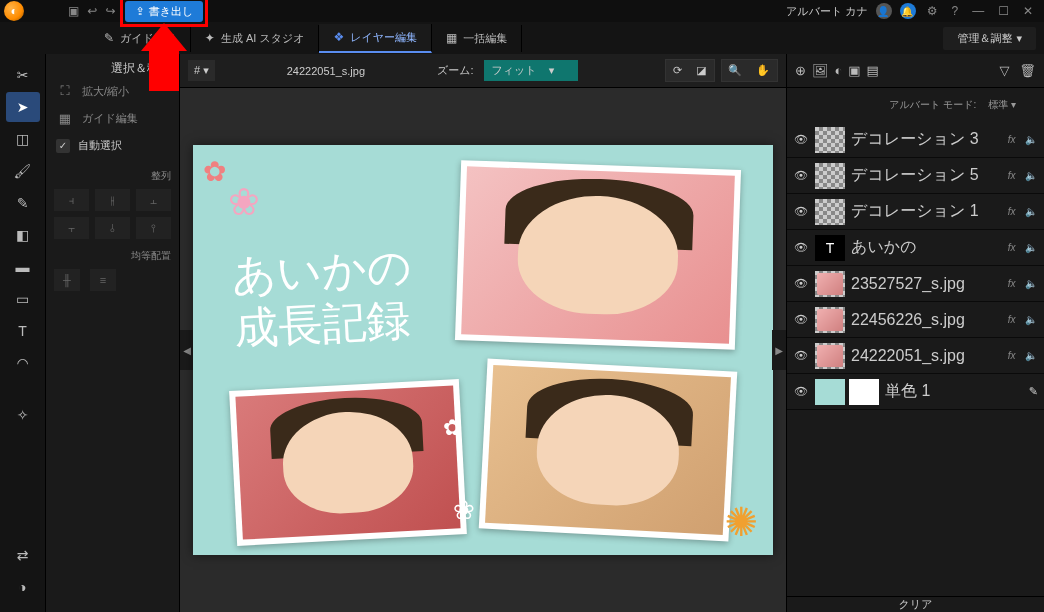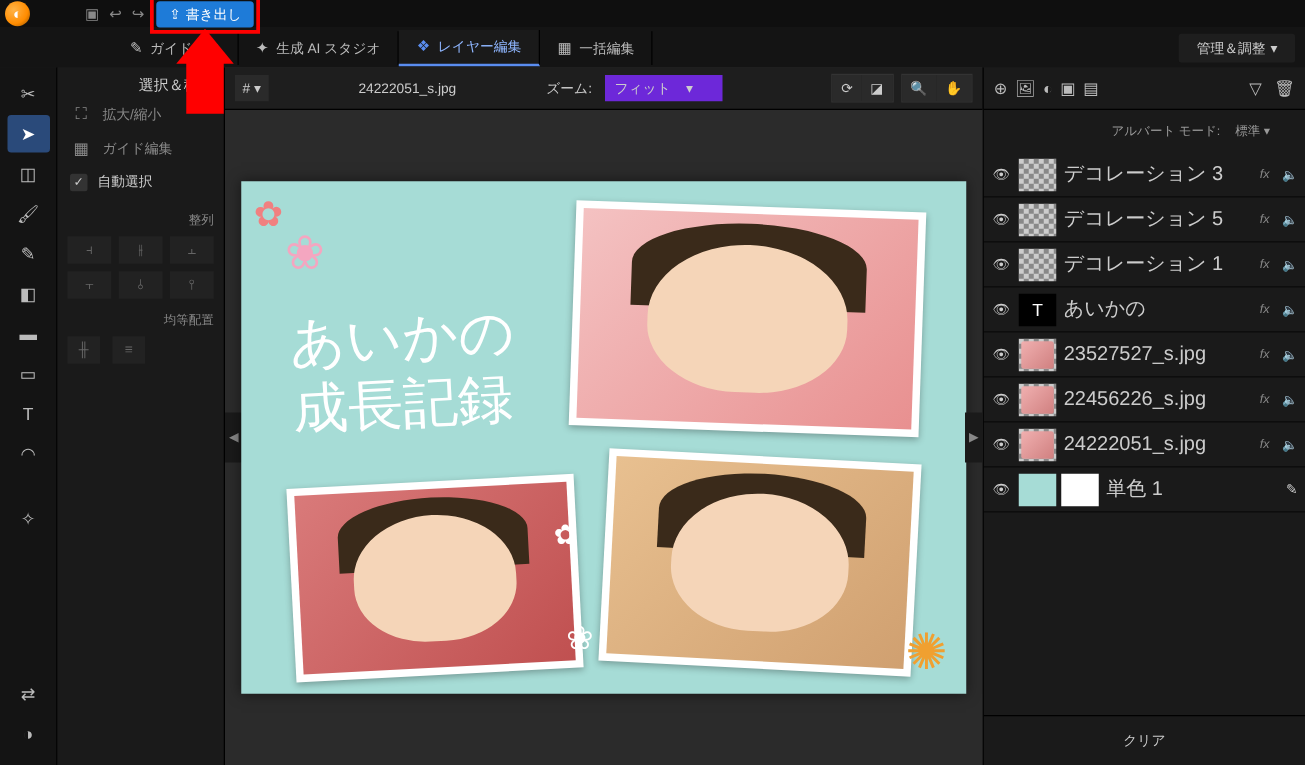--- a/index.html
+++ b/index.html
@@ -51,21 +51,21 @@
 .dist-row { display:flex; gap:10px; margin-top:6px;}
 .dist-row .ag { width:26px;}
 
 .center { flex: 1; background: #2a2a2a; display: flex; flex-direction: column; }
 .canvas-tb { height: 34px; background: #1e1e1e; display: flex; align-items: center; padding: 0 8px; gap: 6px; border-bottom: 1px solid #000;}
 .grid-btn { padding: 4px 6px; background: #2a2a2a; color: #ccc; cursor: pointer; display:flex; align-items:center;}
 .ctb-spacer { width: 60px; }
 .fname { color: #ccc; }
 .ctb-spacer2 { width: 60px; }
 .zoom-lbl { color: #ccc; margin-right:4px;}
-.zoom-sel { background: #6d28d9; color: #ccc; padding: 3px 24px 3px 8px; border: none; position: relative; }
+.zoom-sel { background: #0f766e; color: #ccc; padding: 3px 24px 3px 8px; border: none; position: relative; }
 .ctb-right { margin-left: auto; display:flex; gap:6px;}
 .ctb-btn { padding: 4px 7px; background: #2a2a2a; color:#ccc; cursor:pointer;}
 .ctb-group { display:flex; border:1px solid #333;}
 .ctb-group .ctb-btn { border:none;}
 
 .canvas-area { flex:1; display:flex; align-items:center; justify-content:center; background: #2b2b2b; position:relative; overflow:hidden;}
 .canvas { width: 580px; height: 410px; background: #a6dcd6; position: relative; box-shadow: 0 0 10px rgba(0,0,0,0.5); }
 .canvas-text { position:absolute; left: 40px; top: 100px; color:#fff; font-size:44px; line-height:1.2; font-weight:500; transform: rotate(-3deg); font-family: "Yu Gothic", sans-serif;}
 .photo { position:absolute; background:#fff; padding:6px; box-shadow: 0 2px 6px rgba(0,0,0,0.3);}
 .photo-inner { width:100%; height:100%; background: linear-gradient(135deg, #f4c2c2, #e89090); position:relative; overflow:hidden;}
@@ -106,21 +106,21 @@
 .thumb.checker { background: repeating-conic-gradient(#888 0 25%, #ccc 0 50%) 0 0/8px 8px;}
 .thumb.text { background:#000; color:#fff; display:flex; align-items:center; justify-content:center; font-size:14px;}
 .thumb.color1 { background:#a6dcd6;}
 .thumb.color2 { background:#fff;}
 .thumb .mini { position:absolute; inset:2px; background:linear-gradient(135deg,#f0b0b0,#d08080); border-radius:2px;}
 .lname { flex:1; color:#ccc; font-size:16px; white-space:nowrap; overflow:hidden; text-overflow:ellipsis;}
 .fx { color:#888; font-style:italic; font-size:10px; margin-right:4px;}
 .spk { color:#666; font-size:10px;}
 .double-thumb { display:flex; gap:4px;}
 .pen { color:#ccc; margin-left:auto; font-size:11px;}
-.rp-footer { height:40px; border-top:1px solid #000; display:flex; align-items:center; justify-content:center;}
+.rp-footer { height:16px; border-top:1px solid #000; display:flex; align-items:center; justify-content:center;}
 .clear-btn { color:#ccc; padding:4px 40px; cursor:pointer;}
 </style>
 </head>
 <body>
 
 <div class="titlebar">
   <div class="logo">◐</div>
   <div class="tb-gap"></div>
   <span class="tb-icon">▣</span>
   <span class="tb-icon">↩</span>
@@ -130,20 +130,30 @@
       <span>⇪</span>
       <span>書き出し</span>
     </div>
     <div class="export-box"></div>
     <div class="red-arrow">
       <div class="head"></div>
         <div class="stem"></div>
     </div>
   </div>
   <div class="tb-spacer"></div>
+  <div class="user-area">
+    <span class="user-name">アルバート カナ</span>
+    <span class="circ gray">👤</span>
+    <span class="circ blue">🔔</span>
+    <span class="win-btn">⚙</span>
+    <span class="win-btn">?</span>
+    <span class="win-btn">—</span>
+    <span class="win-btn">☐</span>
+    <span class="win-btn">✕</span>
+  </div>
 </div>
 
 <div class="modebar">
   <div style="width:90px"></div>
   <div class="mode-item">
     <span class="mi-icon">✎</span>
     <span>ガイド編集</span>
   </div>
   <div class="mode-item">
     <span class="mi-icon">✦</span>

